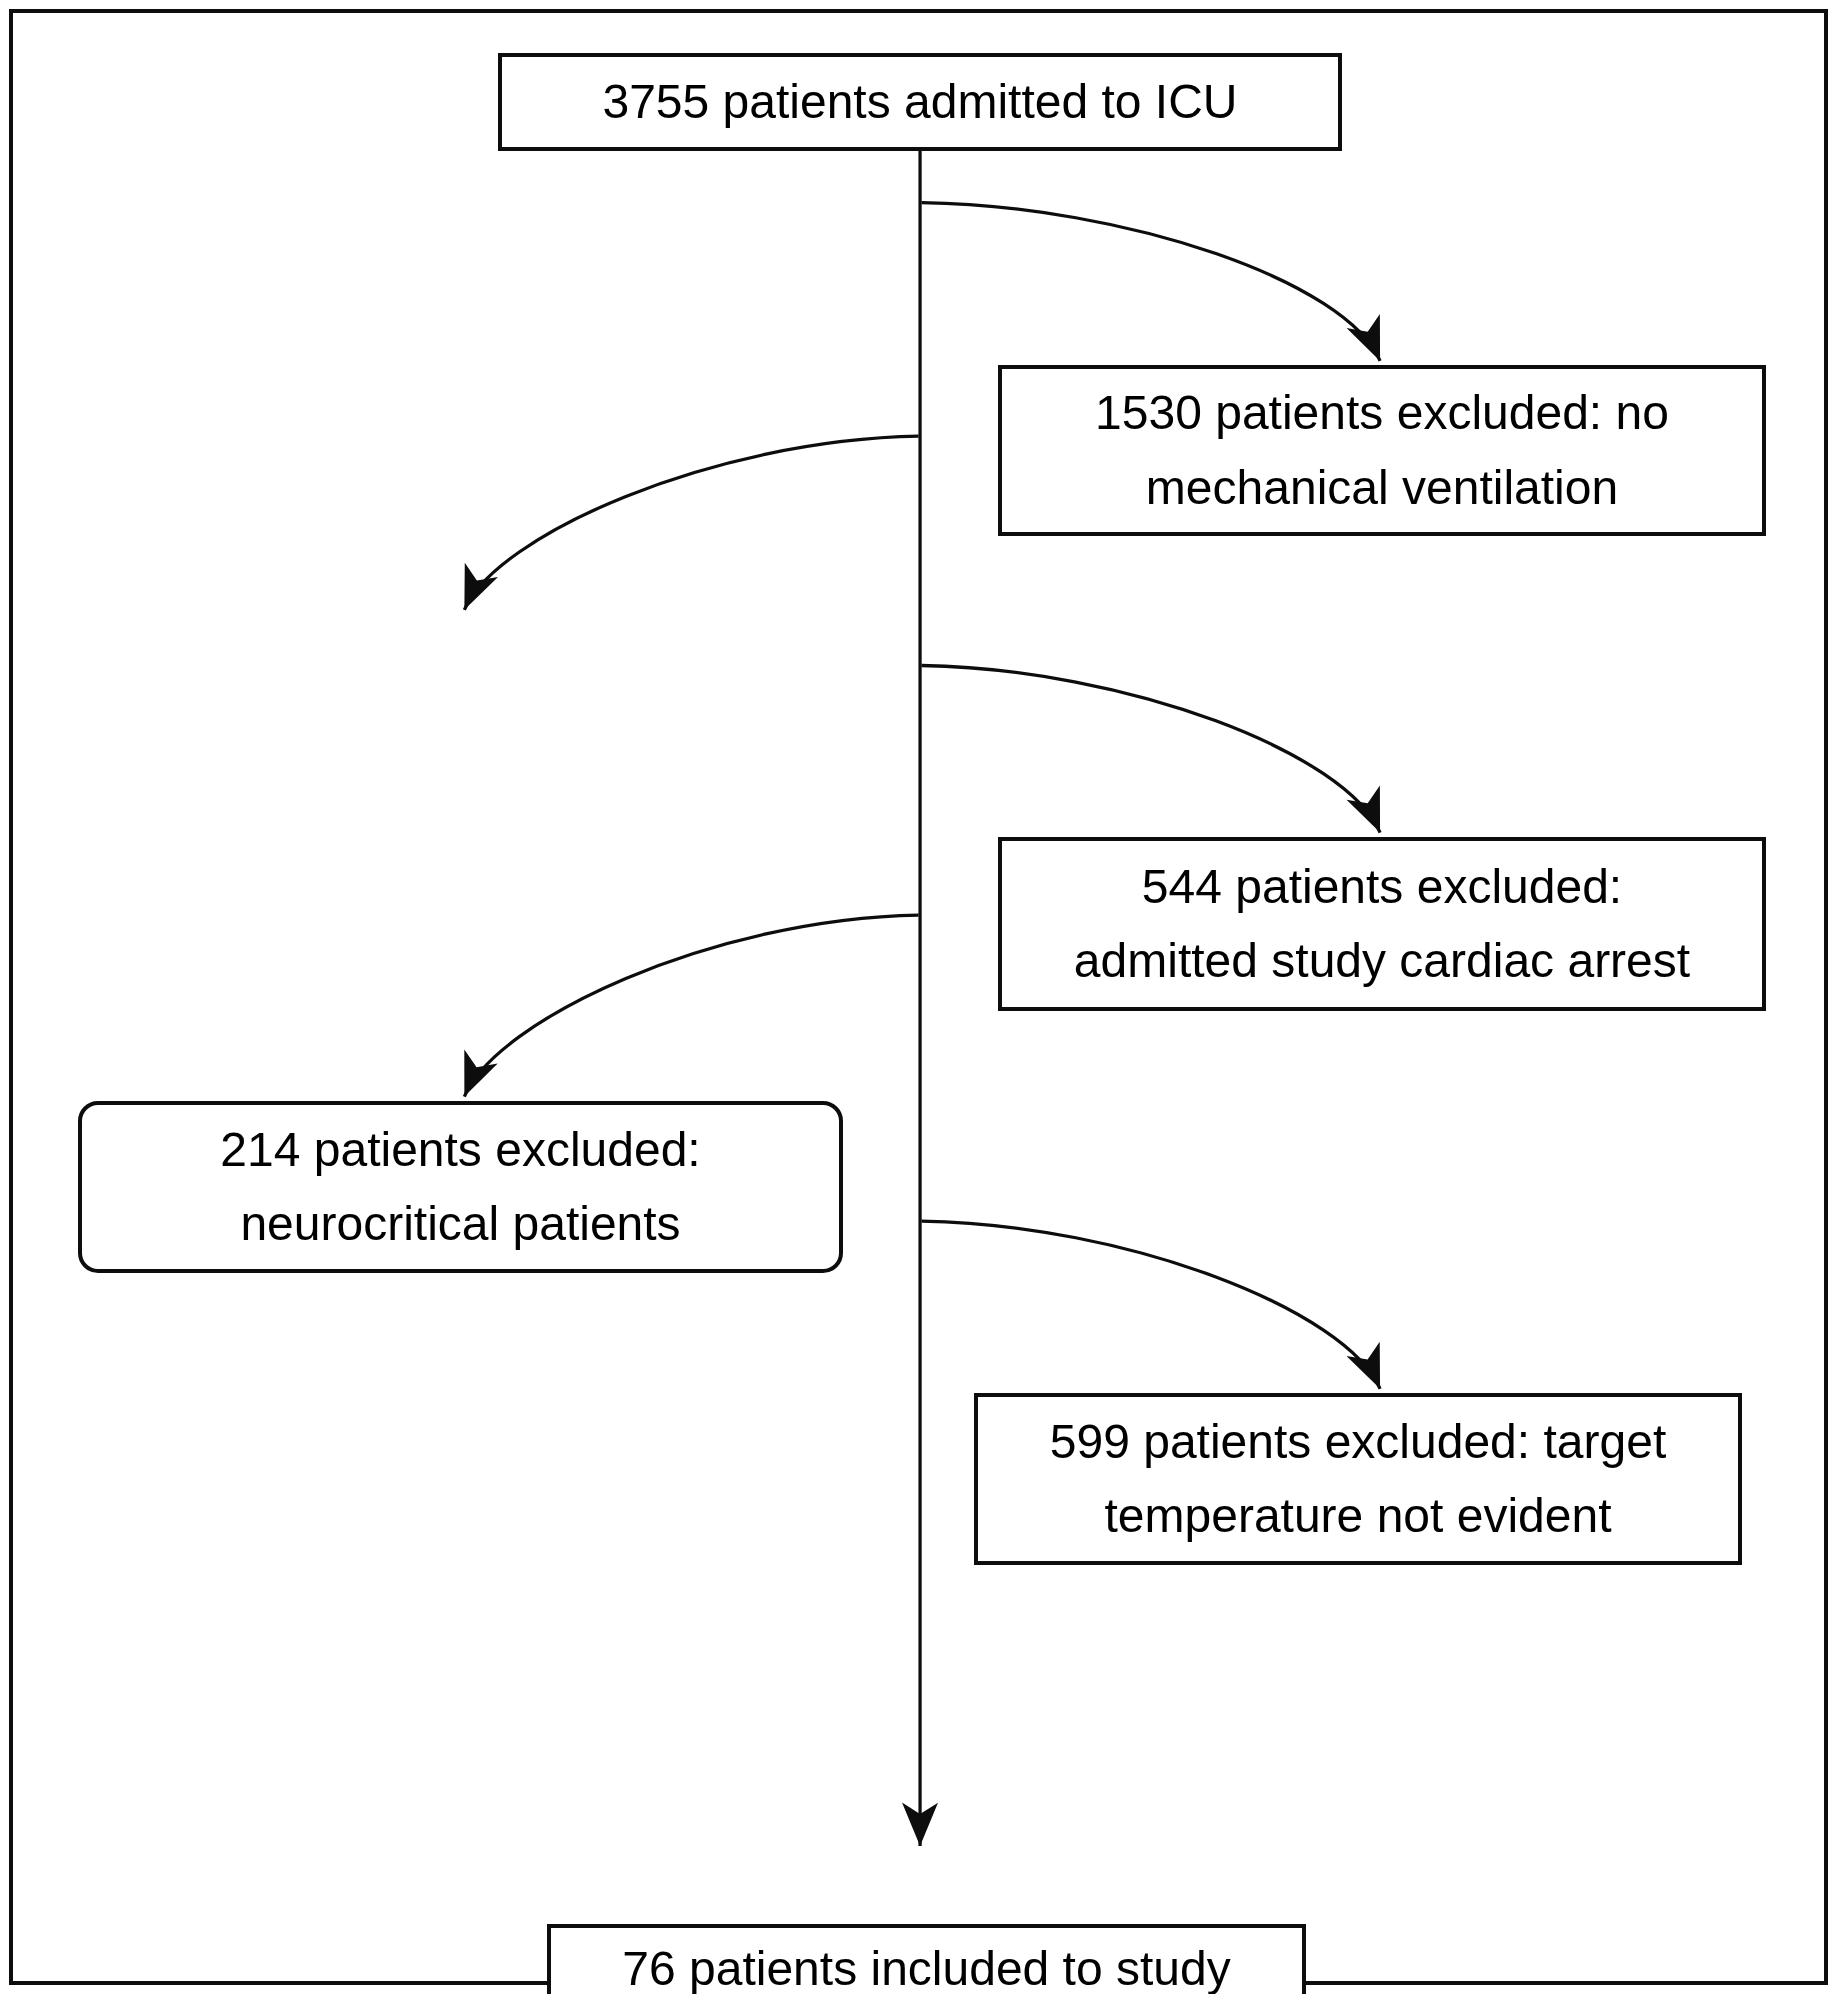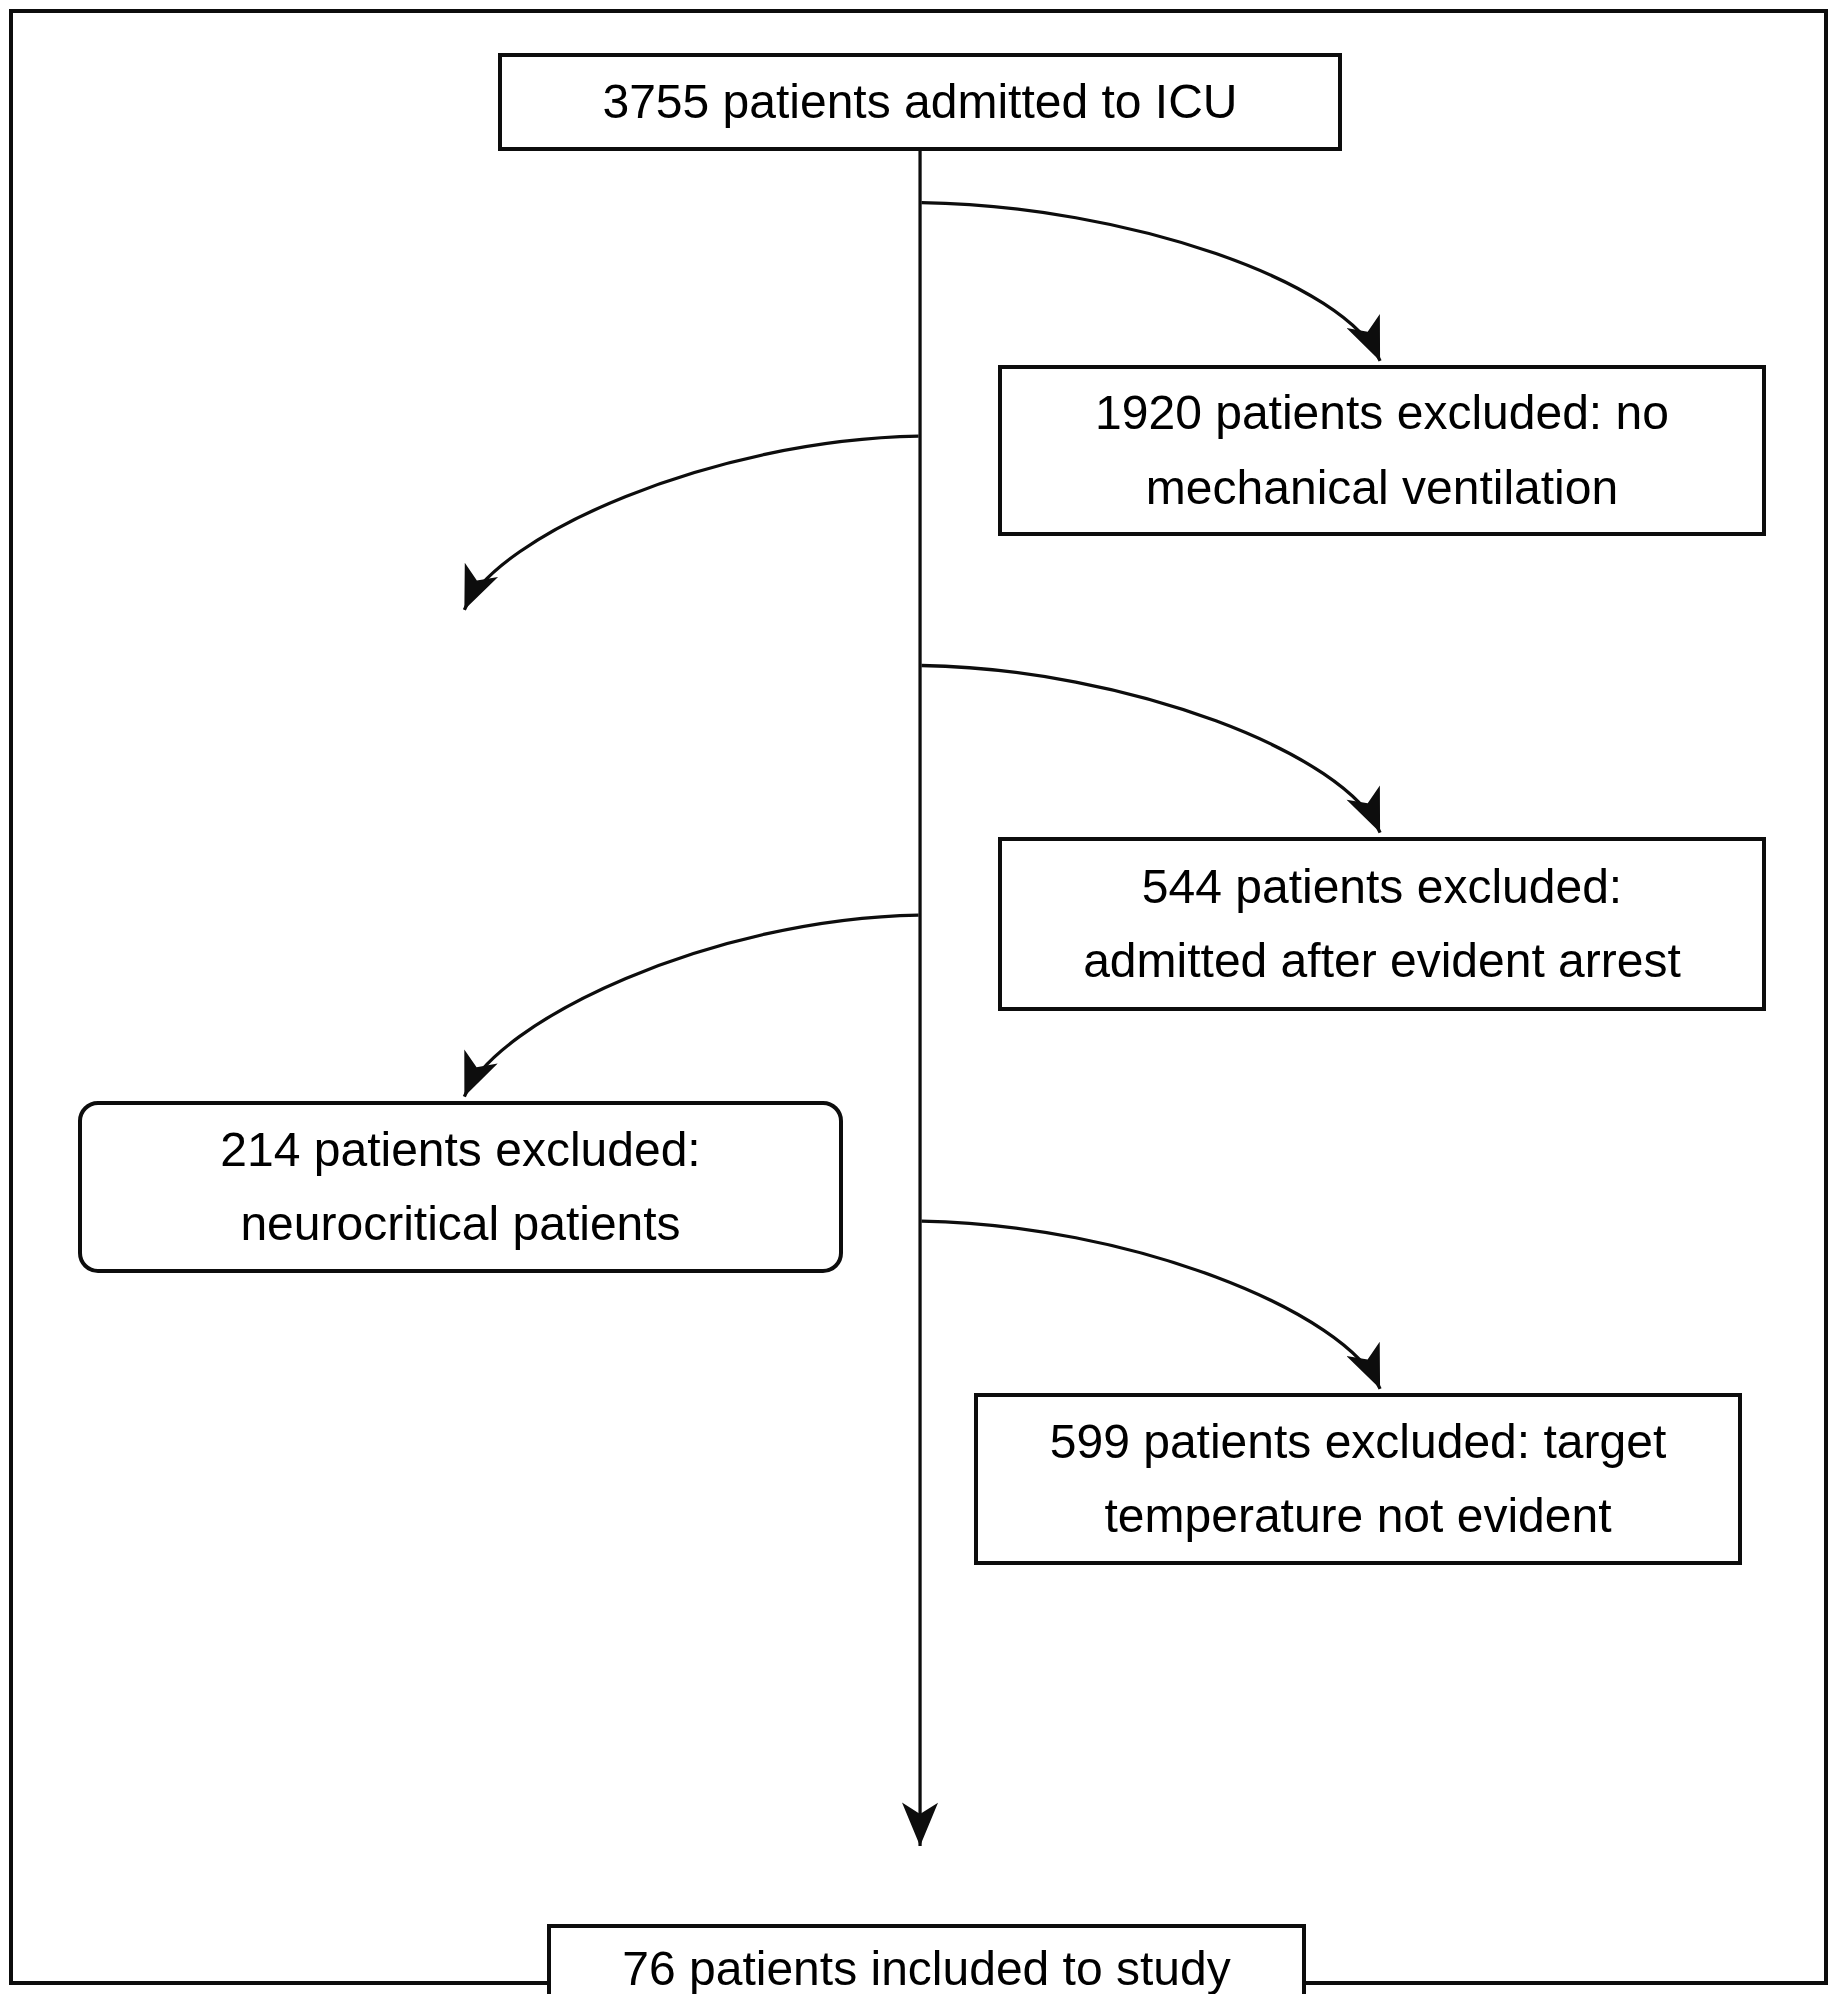--- a/index.html
+++ b/index.html
@@ -74,28 +74,28 @@
     <path class="flow" d="M 1270 1265 C 984 1270, 686 1410, 642 1516" marker-end="url(#stealth)"></path>
 
     <path class="flow" d="M 1274 1688 C 1560 1693, 1862 1812, 1908 1920" marker-end="url(#stealth)"></path>
   </svg>
 
   <div class="node" id="node-0">
     <div>3755 patients admitted to ICU</div>
   </div>
 
   <div class="node" id="node-1">
-    <div>1920 patients excluded: no</div>
+    <div>1530 patients excluded: no</div>
     <div>mechanical ventilation</div>
   </div>
 
 
   <div class="node" id="node-3">
     <div>544 patients excluded:</div>
-    <div>admitted after evident arrest</div>
+    <div>admitted study cardiac arrest</div>
   </div>
 
   <div class="node" id="node-4">
     <div>214 patients excluded:</div>
     <div>neurocritical patients</div>
   </div>
 
   <div class="node" id="node-5">
     <div>599 patients excluded: target</div>
     <div>temperature not evident</div>

